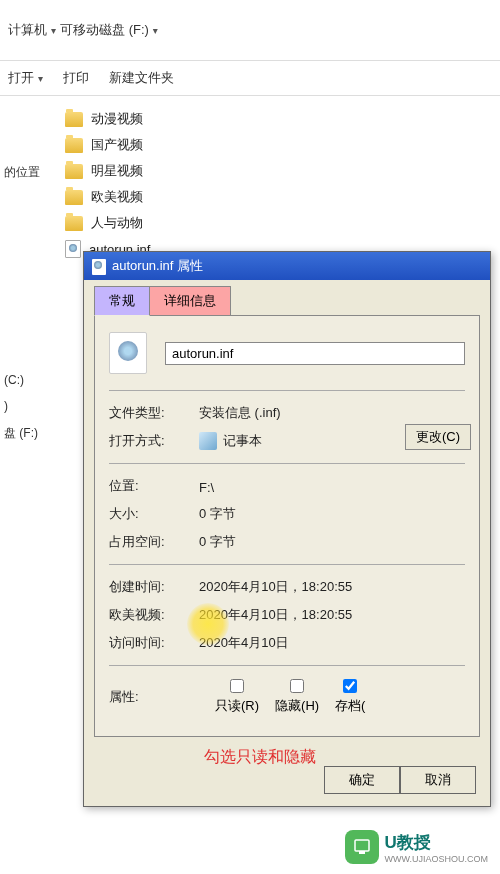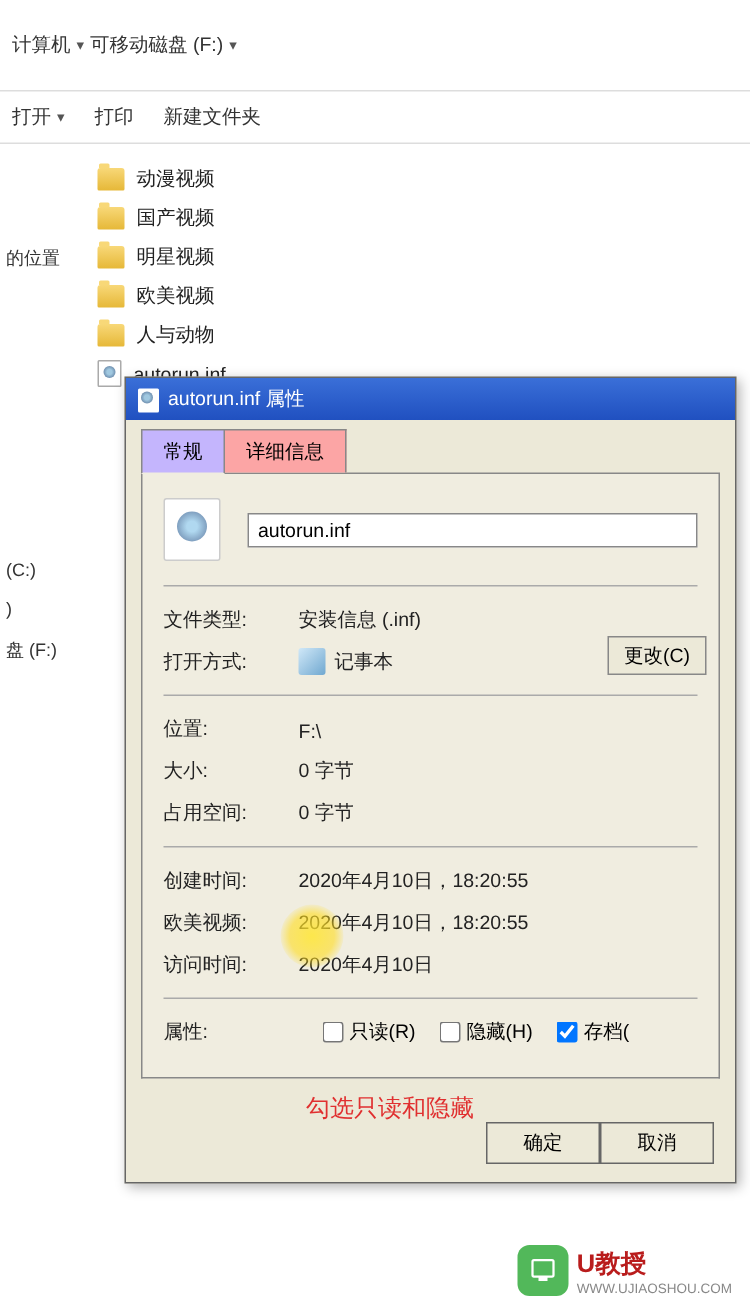--- a/index.html
+++ b/index.html
@@ -241,20 +241,21 @@
     .checkbox-row {
       display: flex;
       align-items: center;
       padding: 5px 0;
       gap: 16px;
     }
     .checkbox-group {
       display: flex;
       align-items: center;
       gap: 4px;
+      flex-direction: column;
     }
     .checkbox-group input[type="checkbox"] {
       width: 14px;
       height: 14px;
     }
     .dialog-buttons {
       display: flex;
       justify-content: flex-end;
       padding: 8px 4px 2px 4px;
     }
@@ -293,21 +294,21 @@
       background: #52b85a;
       border-radius: 8px;
       display: flex;
       align-items: center;
       justify-content: center;
       color: #fff;
       font-size: 12px;
       font-weight: bold;
     }
     .wm-text {
-      color: #b91c1c;
+      color: #0f766e;
       font-size: 17px;
       font-weight: bold;
     }
     .wm-sub {
       color: #888;
       font-size: 9px;
       display: block;
       text-align: center;
     }
   </style>

